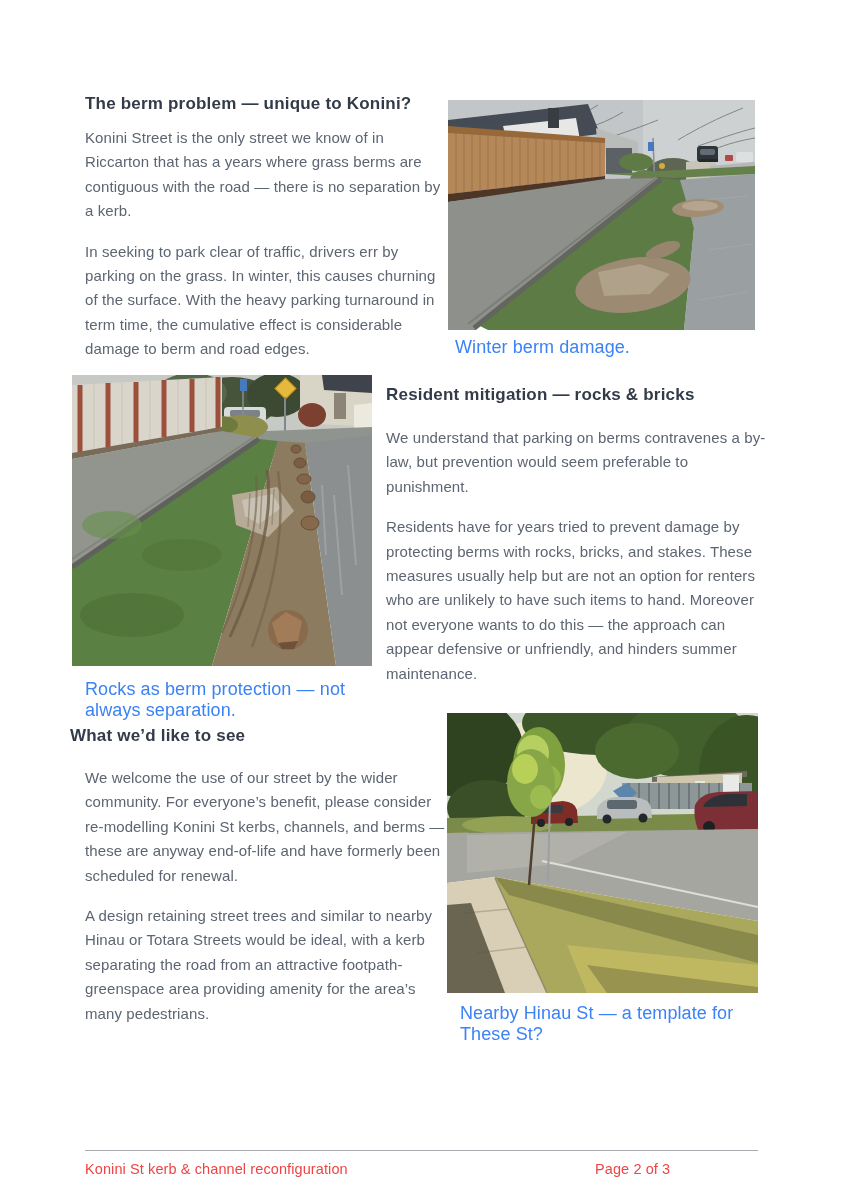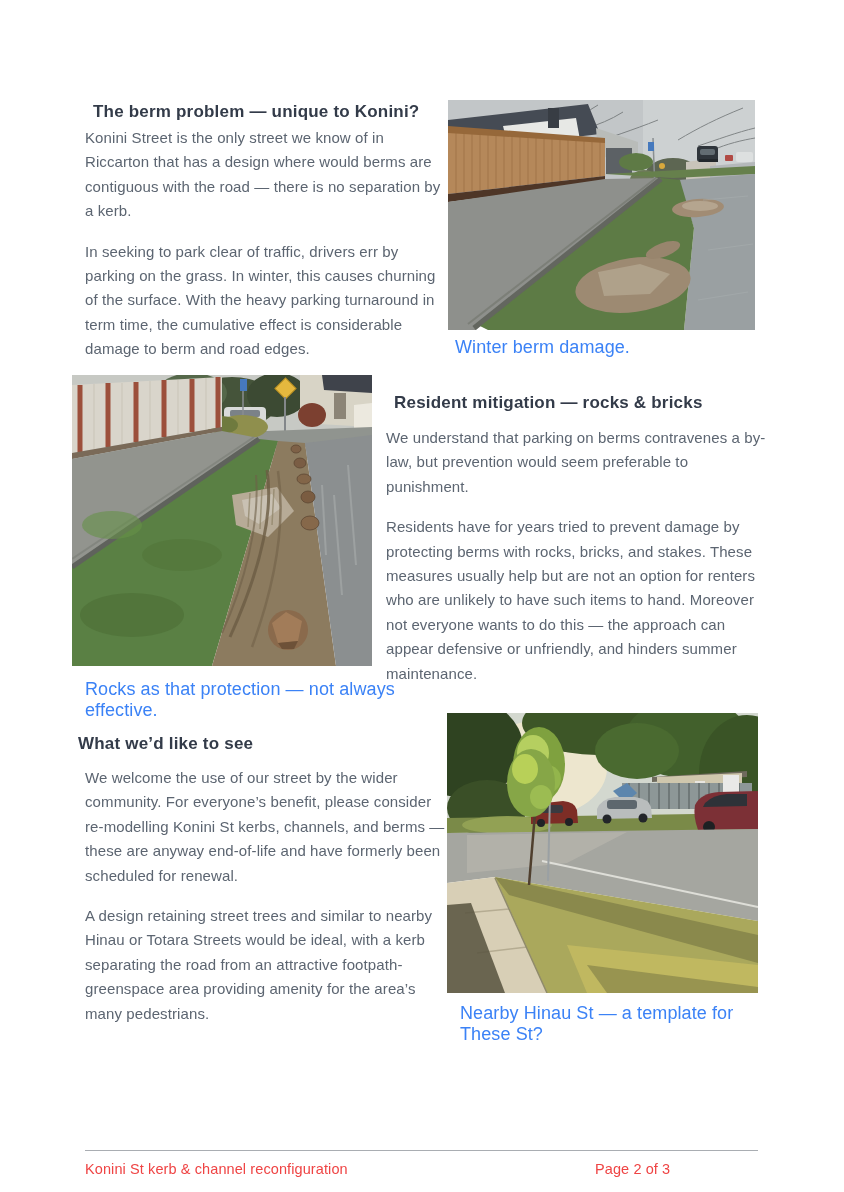--- a/index.html
+++ b/index.html
@@ -2,42 +2,42 @@
 <html><head>
 <meta charset="utf-8">
 <style>
   html,body{margin:0;padding:0;background:#ffffff;}
   .page{
     position:relative;width:844px;height:1192px;background:#ffffff;
     font-family:"Liberation Sans","DejaVu Sans",sans-serif;overflow:hidden;
   }
   .abs{position:absolute;}
   h2.sec-heading{
-    margin:8px;font-size:17px;font-weight:700;color:#333b49;letter-spacing:.2px;
+    margin:0;font-size:17px;font-weight:700;color:#333b49;letter-spacing:.2px;
     line-height:24px;
   }
   .body-col p{
     margin:0 0 16px 0;font-size:15px;line-height:24.4px;color:#5c6571;
     letter-spacing:.1px;
   }
   .caption{font-size:18px;color:#3b82f6;letter-spacing:.1px;}
   .photo{display:block;}
   .photo svg{display:block;}
   .footer-rule{height:1px;background:#a9adb2;}
   .footer-text{font-size:14.5px;color:#ef4444;letter-spacing:.1px;}
 </style>
 </head>
 <body>
 
 <div class="page">
 
   <h2 class="sec-heading abs" style="left:85px;top:92px;width:370px;">The berm problem — unique to Konini?</h2>
 
   <div class="body-col abs" style="left:85px;top:126px;width:362px;">
-    <p>Konini Street is the only street we know of in Riccarton that has a design where would berms are contiguous with the road — there is no separation by a kerb.</p>
+    <p>Konini Street is the only street we know of in Riccarton that has a years where grass berms are contiguous with the road — there is no separation by a kerb.</p>
     <p>In seeking to park clear of traffic, drivers err by parking on the grass. In winter, this causes churning of the surface. With the heavy parking turnaround in term time, the cumulative effect is considerable damage to berm and road edges.</p>
   </div>
 
   <div class="photo abs" style="left:448px;top:100px;width:307px;height:230px;">
     <svg width="307" height="230" viewBox="0 0 307 230">
       <rect width="307" height="120" fill="#c2c6c8"></rect>
       <rect x="195" width="112" height="120" fill="#cdd1d2"></rect>
       <g stroke="#585d5e" stroke-width="1" opacity="0.65" fill="none">
         <path d="M95,42 C110,25 130,18 150,5"></path>
         <path d="M110,40 C125,30 150,28 175,12"></path>
@@ -186,21 +186,21 @@
       <path d="M200,248 L214,237 L230,246 L226,266 L206,268 Z" fill="#a8815d" opacity="0.8"></path>
       <path d="M206,268 L226,266 L222,274 L210,274 Z" fill="#6d5138"></path>
 
       <g stroke="#a9adad" stroke-width="2" opacity="0.6">
         <line x1="250" y1="110" x2="254" y2="180"></line>
           <line x1="262" y1="120" x2="270" y2="220"></line>
         <line x1="276" y1="90" x2="284" y2="190"></line>
       </g>
     </svg>
   </div>
-  <div class="caption abs" style="left:85px;top:679px;width:320px;">Rocks as that protection — not always effective.</div>
+  <div class="caption abs" style="left:85px;top:679px;width:320px;">Rocks as berm protection — not always separation.</div>
 
   <h2 class="sec-heading abs" style="left:386px;top:383px;width:380px;">Resident mitigation — rocks &amp; bricks</h2>
 
   <div class="body-col abs" style="left:386px;top:426px;width:382px;">
     <p>We understand that parking on berms contravenes a by-law, but prevention would seem preferable to punishment.</p>
     <p>Residents have for years tried to prevent damage by protecting berms with rocks, bricks, and stakes.  These measures usually help but are not an option for renters who are unlikely to have such items to hand. Moreover not everyone wants to do this —  the approach can appear defensive or unfriendly, and hinders summer maintenance.</p>
   </div>
 
   <h2 class="sec-heading abs" style="left:70px;top:724px;width:360px;">What we’d like to see</h2>
 

